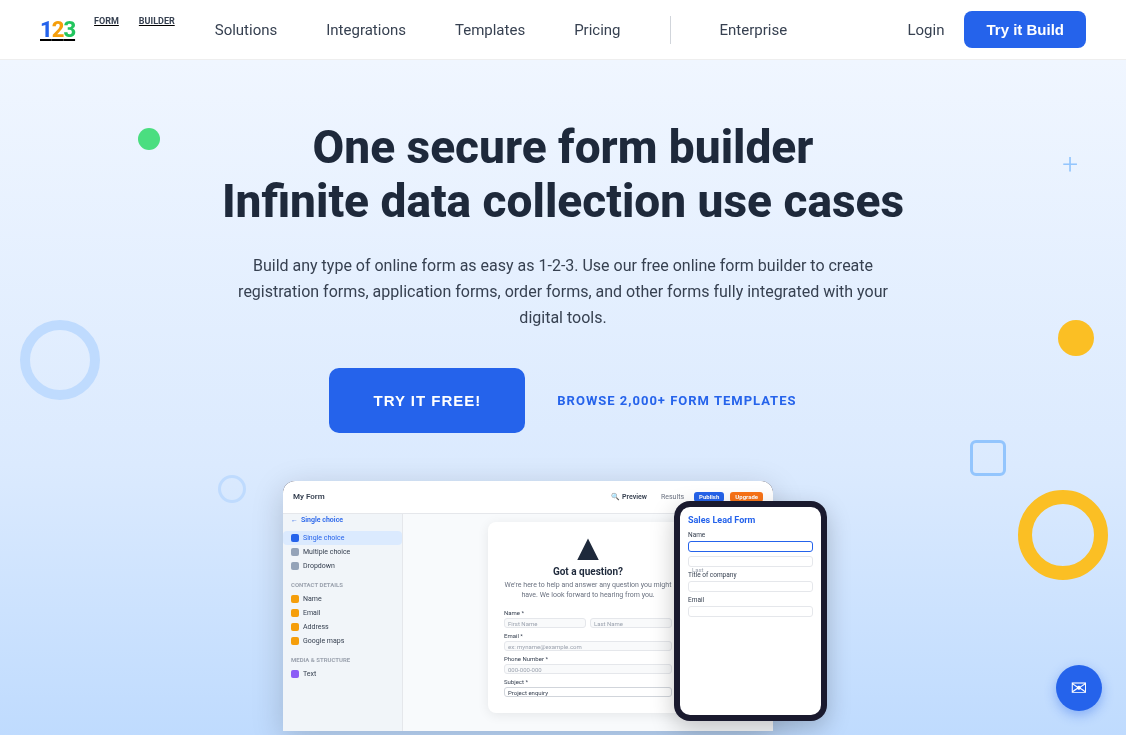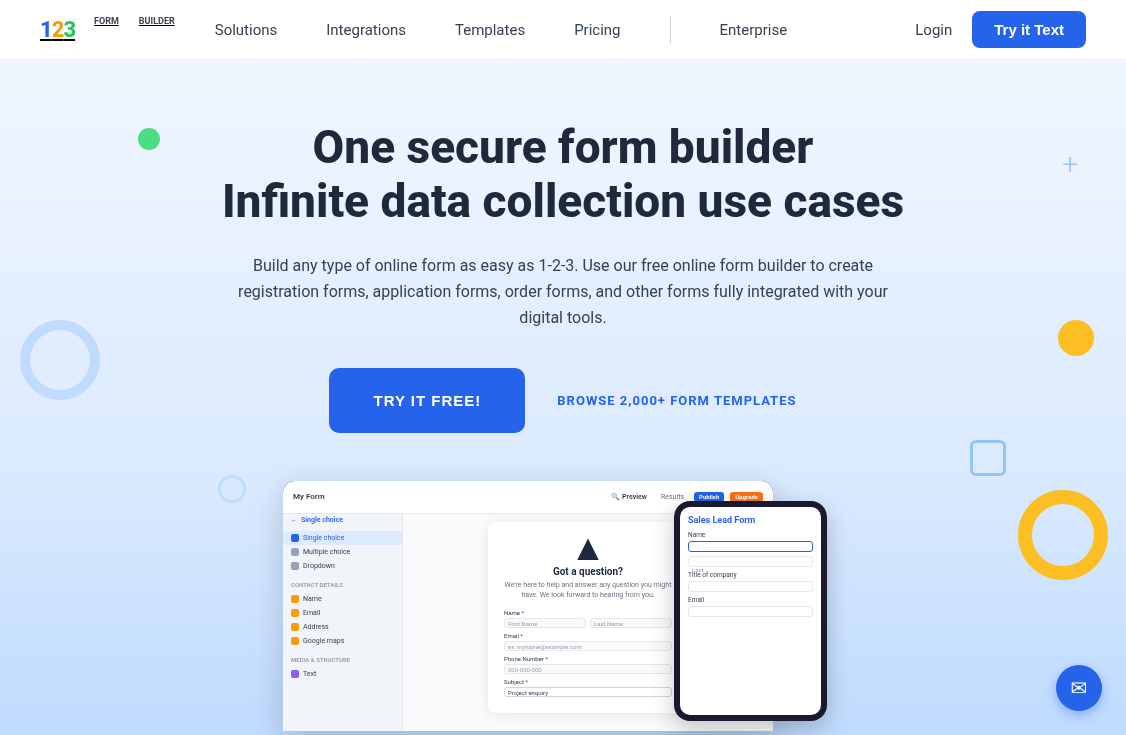--- a/index.html
+++ b/index.html
@@ -393,21 +393,21 @@
     <a class="nav-link">Solutions</a>
     <a class="nav-link">Integrations</a>
     <a class="nav-link">Templates</a>
     <a class="nav-link">Pricing</a>
     <div class="nav-divider"></div>
     <a class="nav-link">Enterprise</a>
   </div>
 
   <div class="nav-right">
     <a class="login-link">Login</a>
-    <button class="try-btn">Try it Text</button>
+    <button class="try-btn">Try it Build</button>
   </div>
 </nav>
 
 <section class="hero">
 
   <div class="deco deco-green-dot"></div>
   <div class="deco deco-blue-ring"></div>
   <div class="deco deco-blue-ring-small"></div>
   <div class="deco deco-plus">+</div>
   <div class="deco deco-orange-dot"></div>

